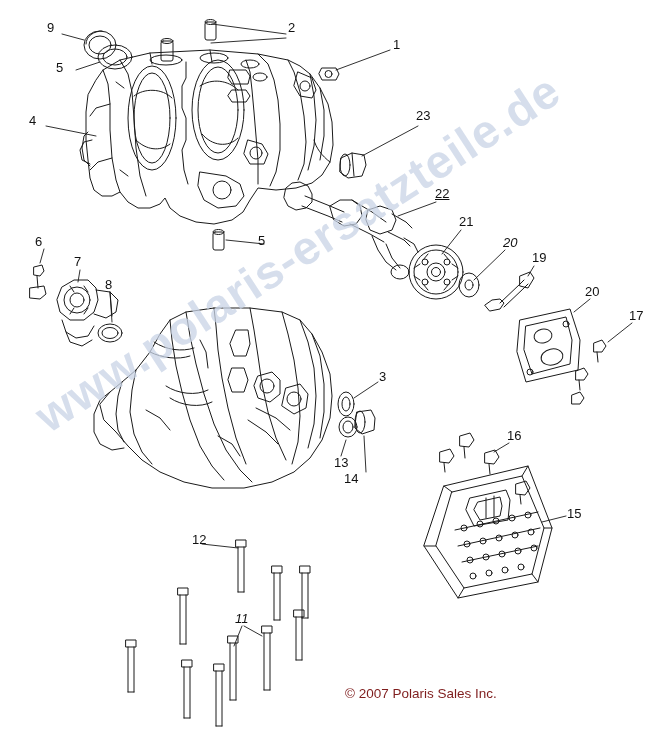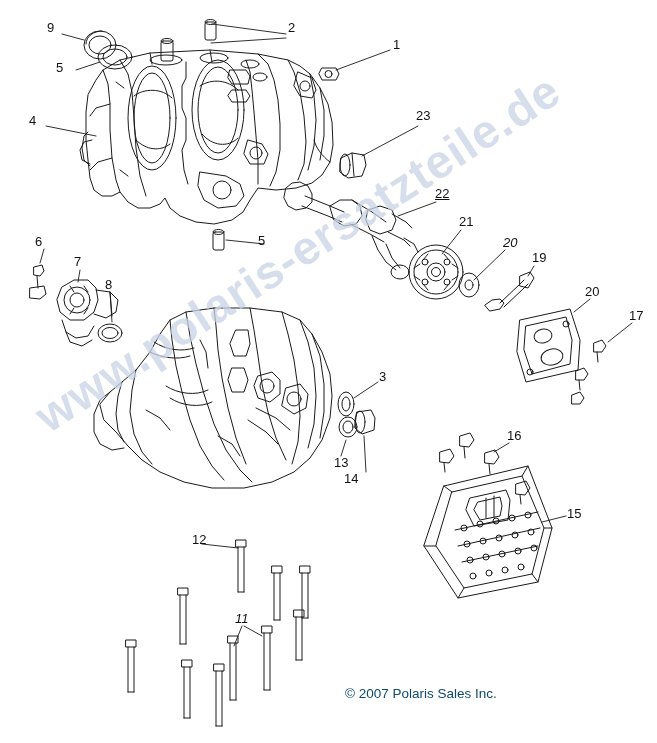--- a/index.html
+++ b/index.html
@@ -29,21 +29,21 @@
     font-family: "Liberation Sans", sans-serif;
     font-size: 13px;
     color: #111111;
     white-space: nowrap;
     line-height: 1;
   }
   .copyright {
     position: absolute;
     font-family: "Liberation Sans", sans-serif;
     font-size: 13.5px;
-    color: #0c4a6e;
+    color: #7f1d1d;
     white-space: nowrap;
   }
   .wm {
     position: absolute;
     left: -10px;
     top: 200px;
     width: 700px;
     font-family: "Liberation Sans", sans-serif;
     font-size: 47px;
     font-weight: bold;

